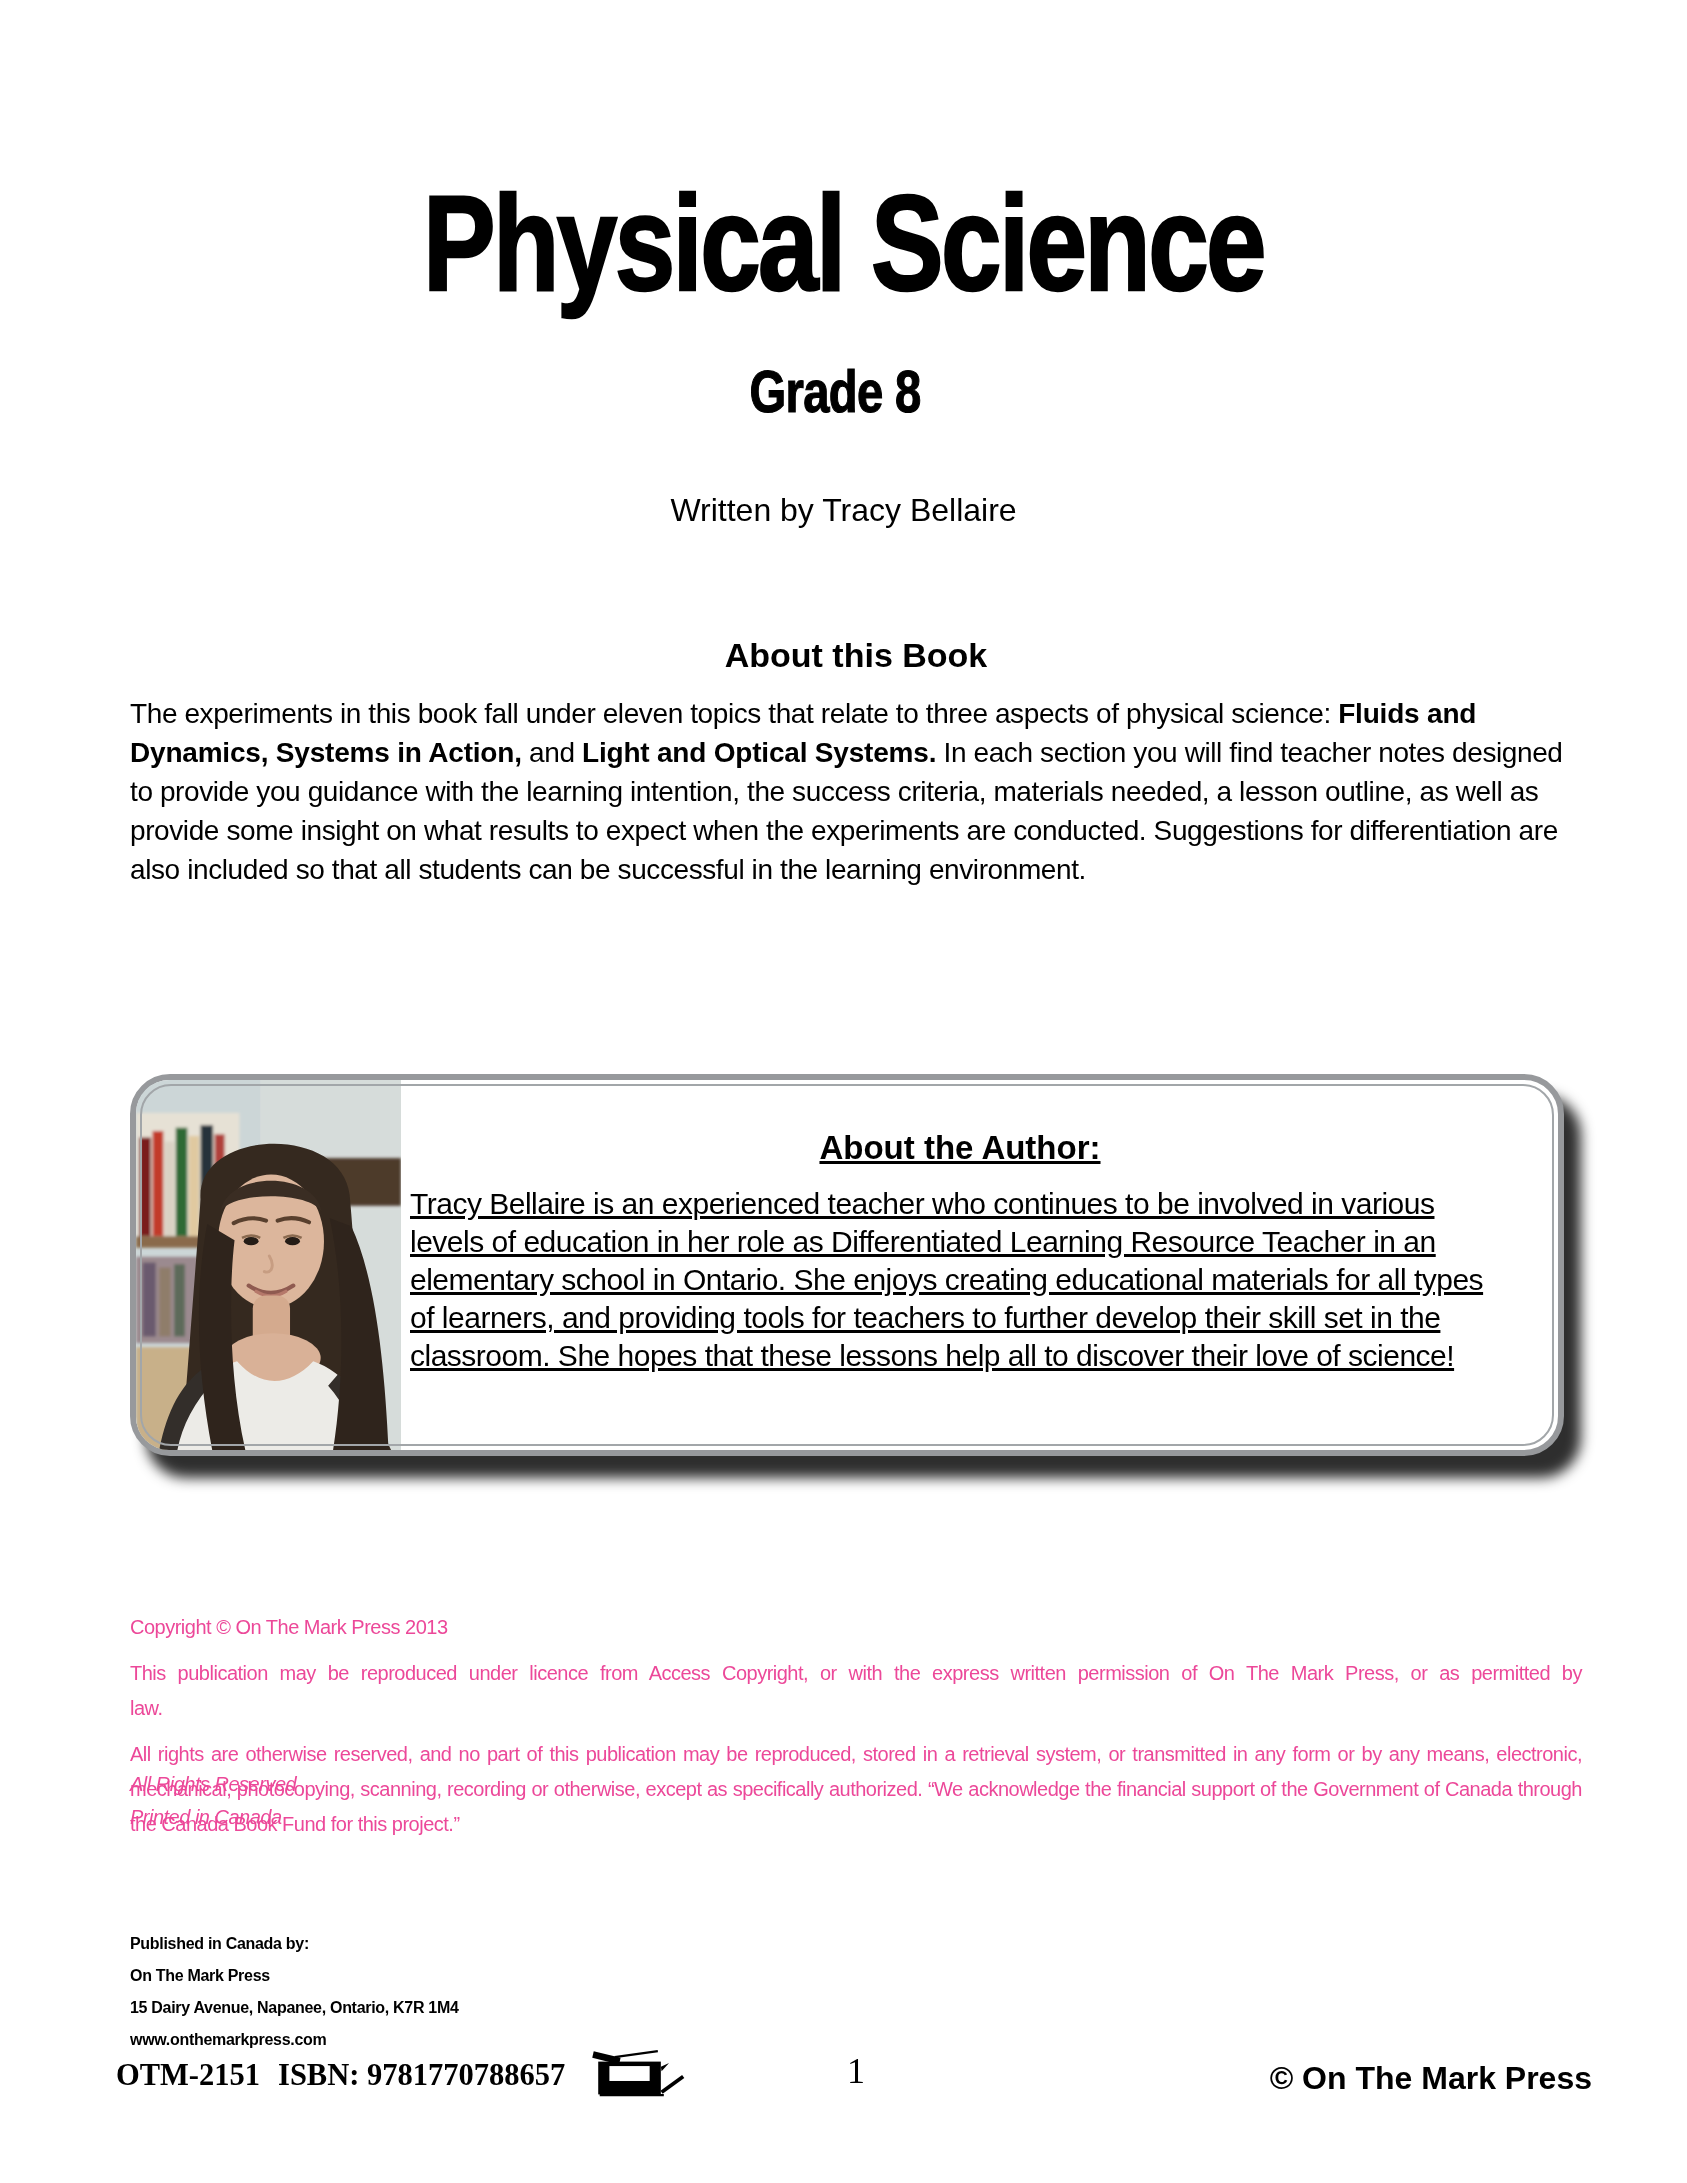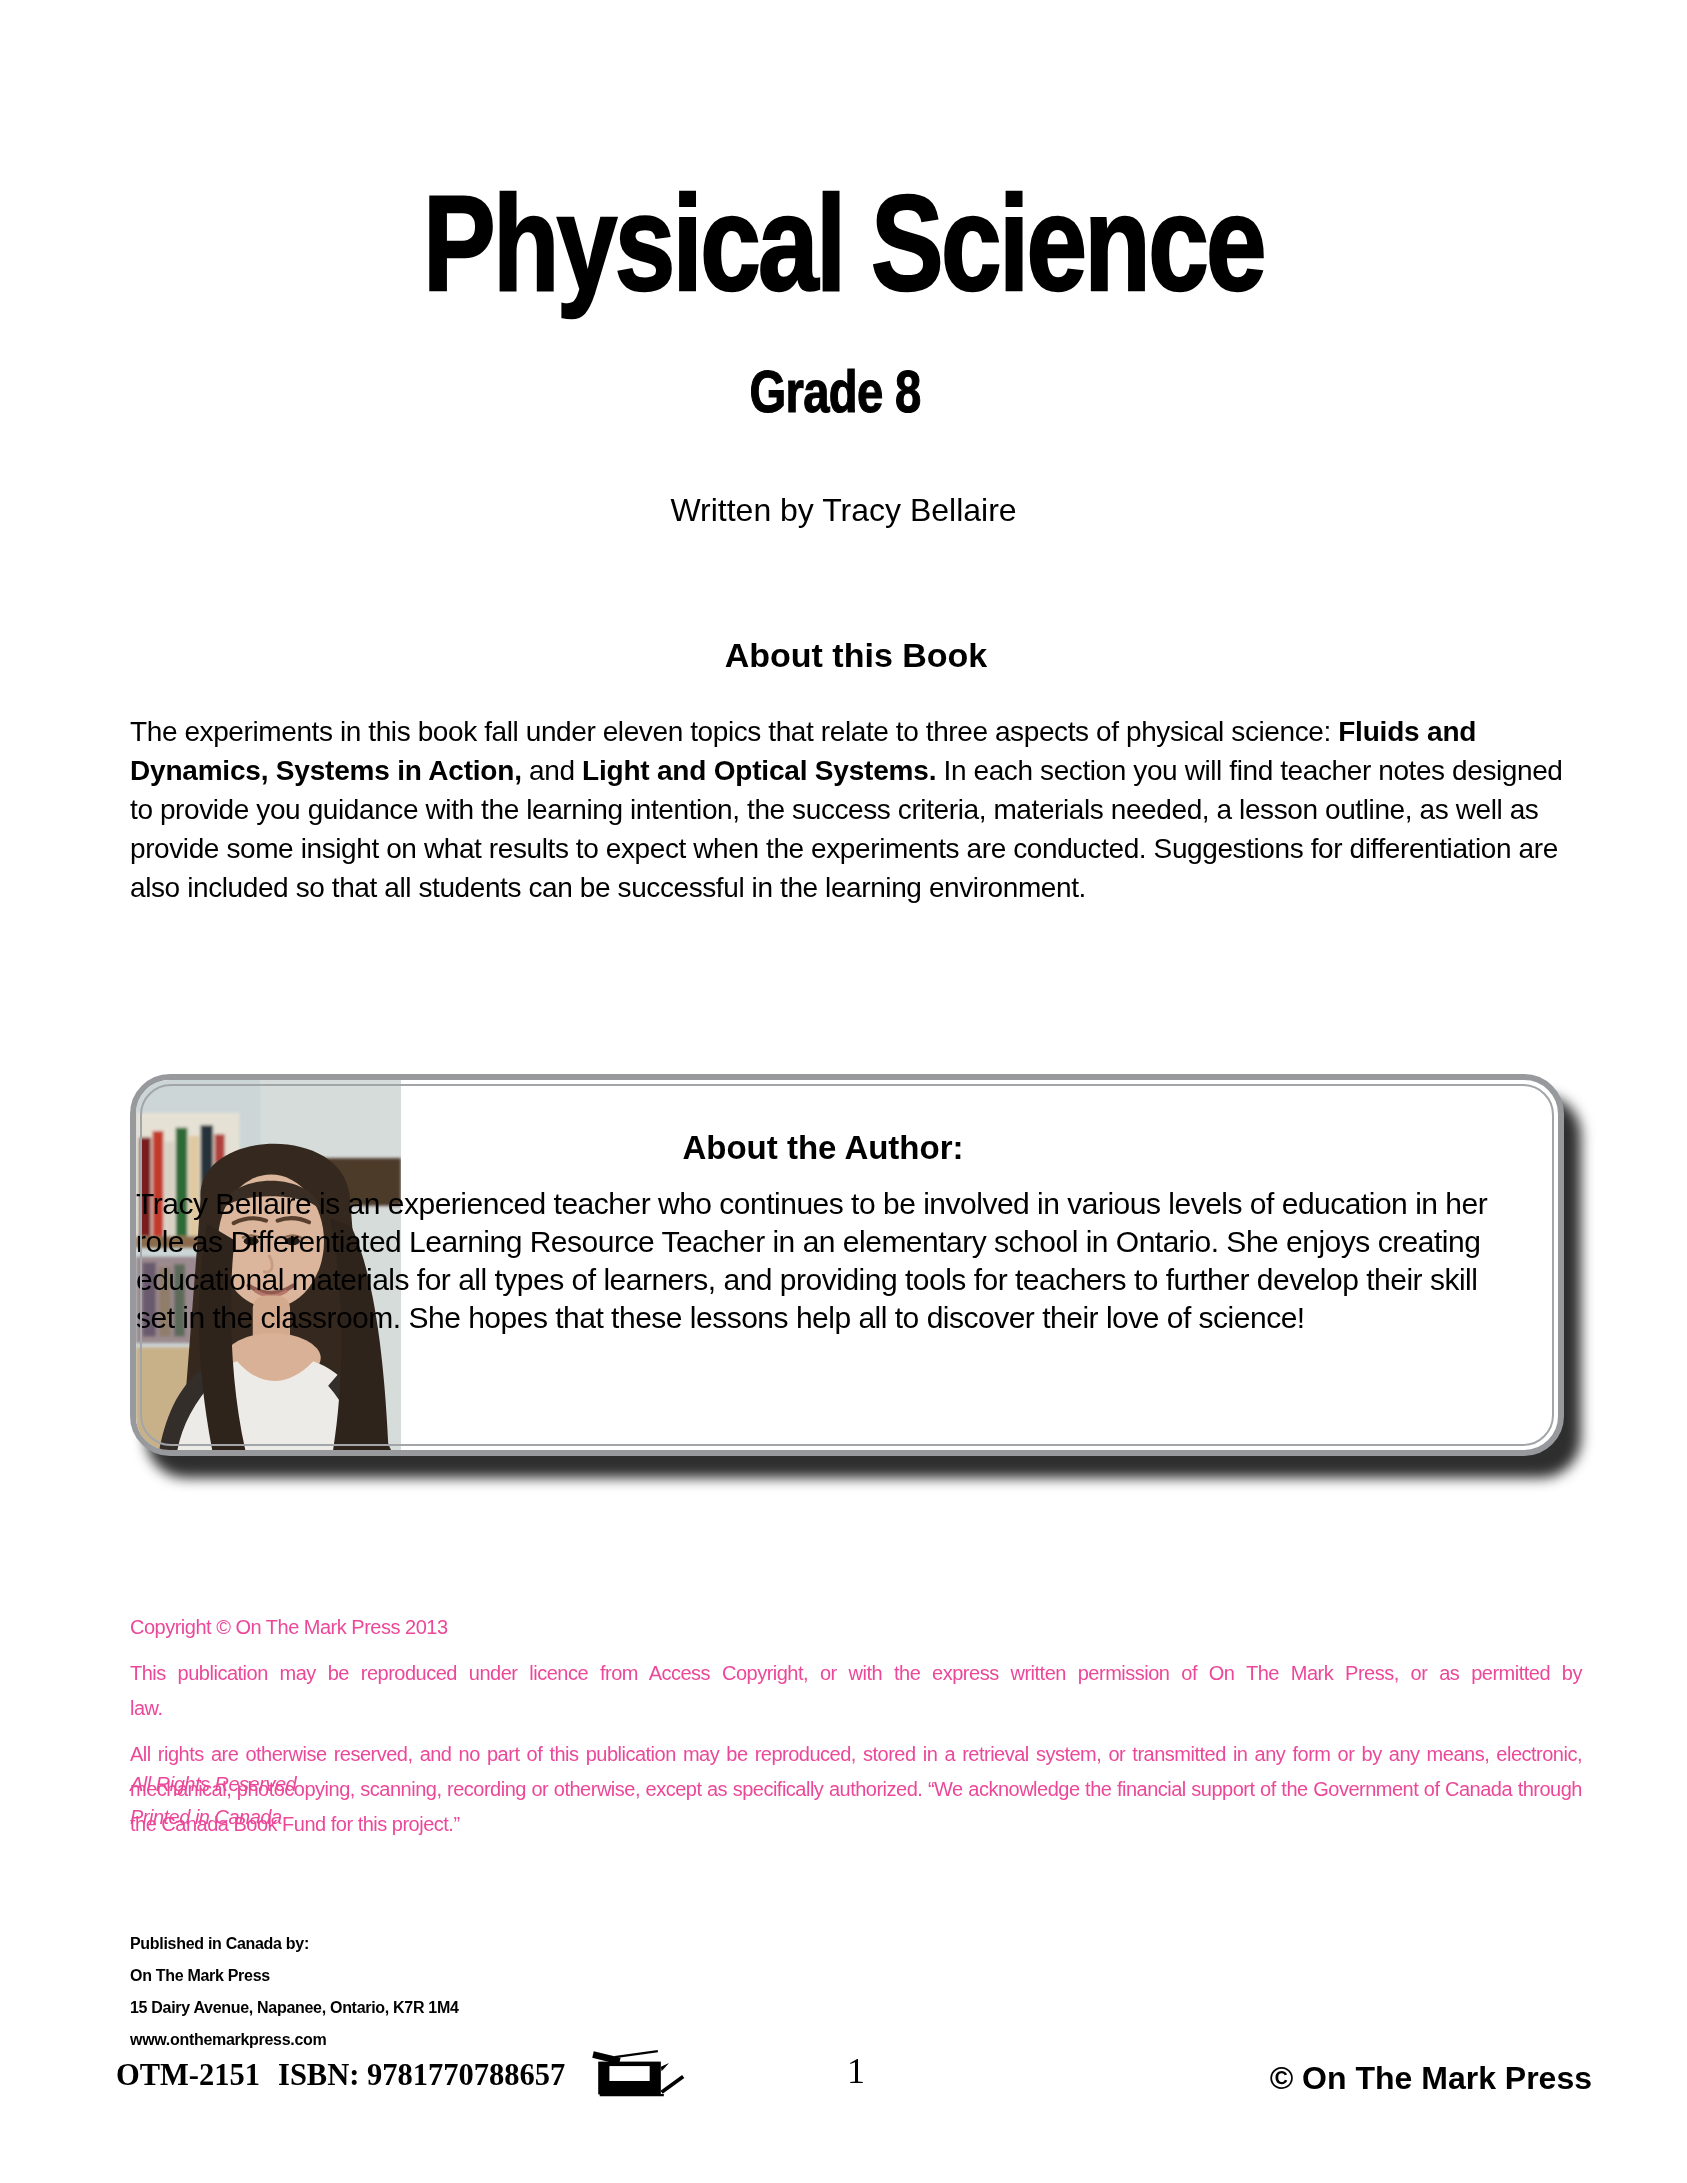--- a/index.html
+++ b/index.html
@@ -33,21 +33,21 @@
   }
   .byline-wrap{position:absolute;left:0;right:0;top:493px;text-align:center;}
   .byline{font-size:32px;line-height:1.1;}
 
   
   .about-heading{
     position:absolute;left:130px;width:1452px;top:636px;
     text-align:center;font-size:34px;font-weight:bold;
   }
   .about-para{
-    position:absolute;left:130px;width:1452px;top:712px;
+    position:absolute;left:130px;width:1452px;top:694px;
     font-size:28px;line-height:39px;letter-spacing:-0.4px;
     text-align:left;
   }
   .about-para b{letter-spacing:-0.2px;}
 
   
   .author-box{
     position:absolute;left:130px;top:1074px;
     width:1434px;height:382px;
     box-sizing:border-box;
@@ -63,21 +63,21 @@
     pointer-events:none;z-index:3;
   }
   .author-photo-clip{
     position:absolute;left:0;top:0;bottom:0;width:265px;
     border-radius:33px 0 0 33px;
     overflow:hidden;z-index:1;
   }
   .author-photo-clip svg{display:block;width:100%;height:100%;}
   .author-content{
     position:relative;z-index:2;
-    margin-right:48px;
+    margin-left:274px;margin-right:48px;text-decoration:underline;
   }
   .author-heading{
     margin-top:49px;text-align:center;
     font-size:33px;font-weight:bold;
   }
   .author-body{
     margin-top:18px;
     font-size:30px;line-height:38px;letter-spacing:-0.5px;
   }
 

